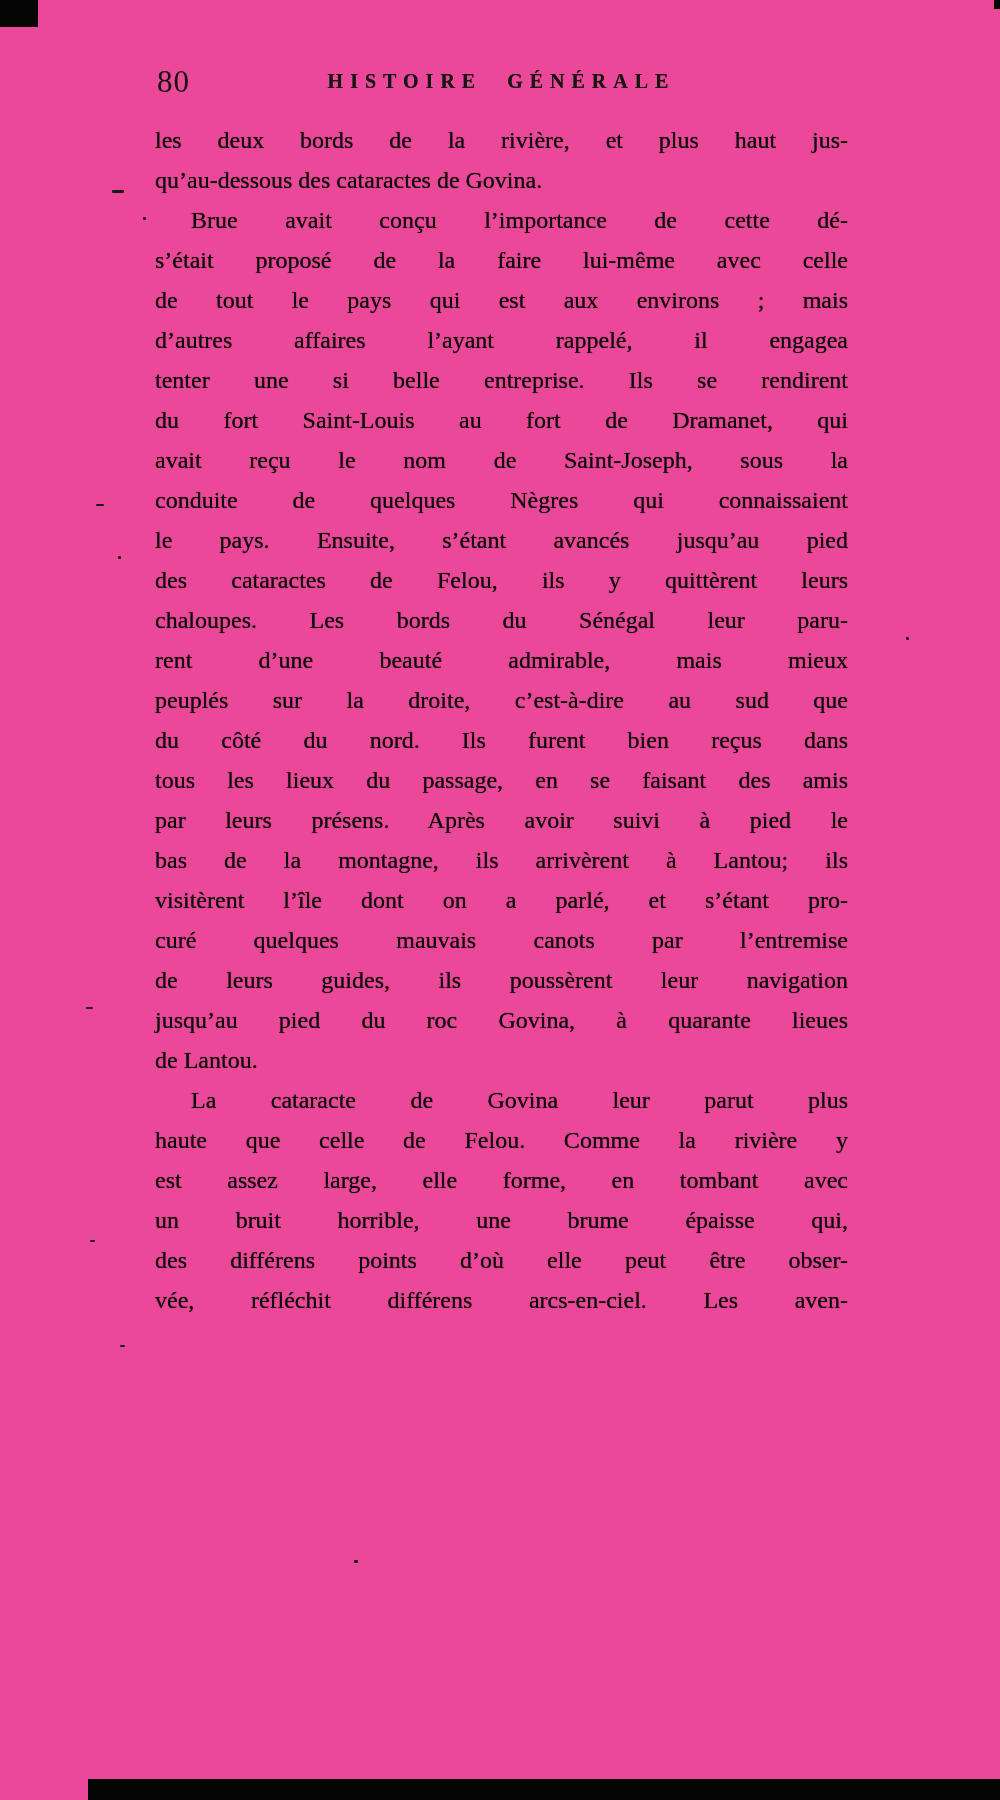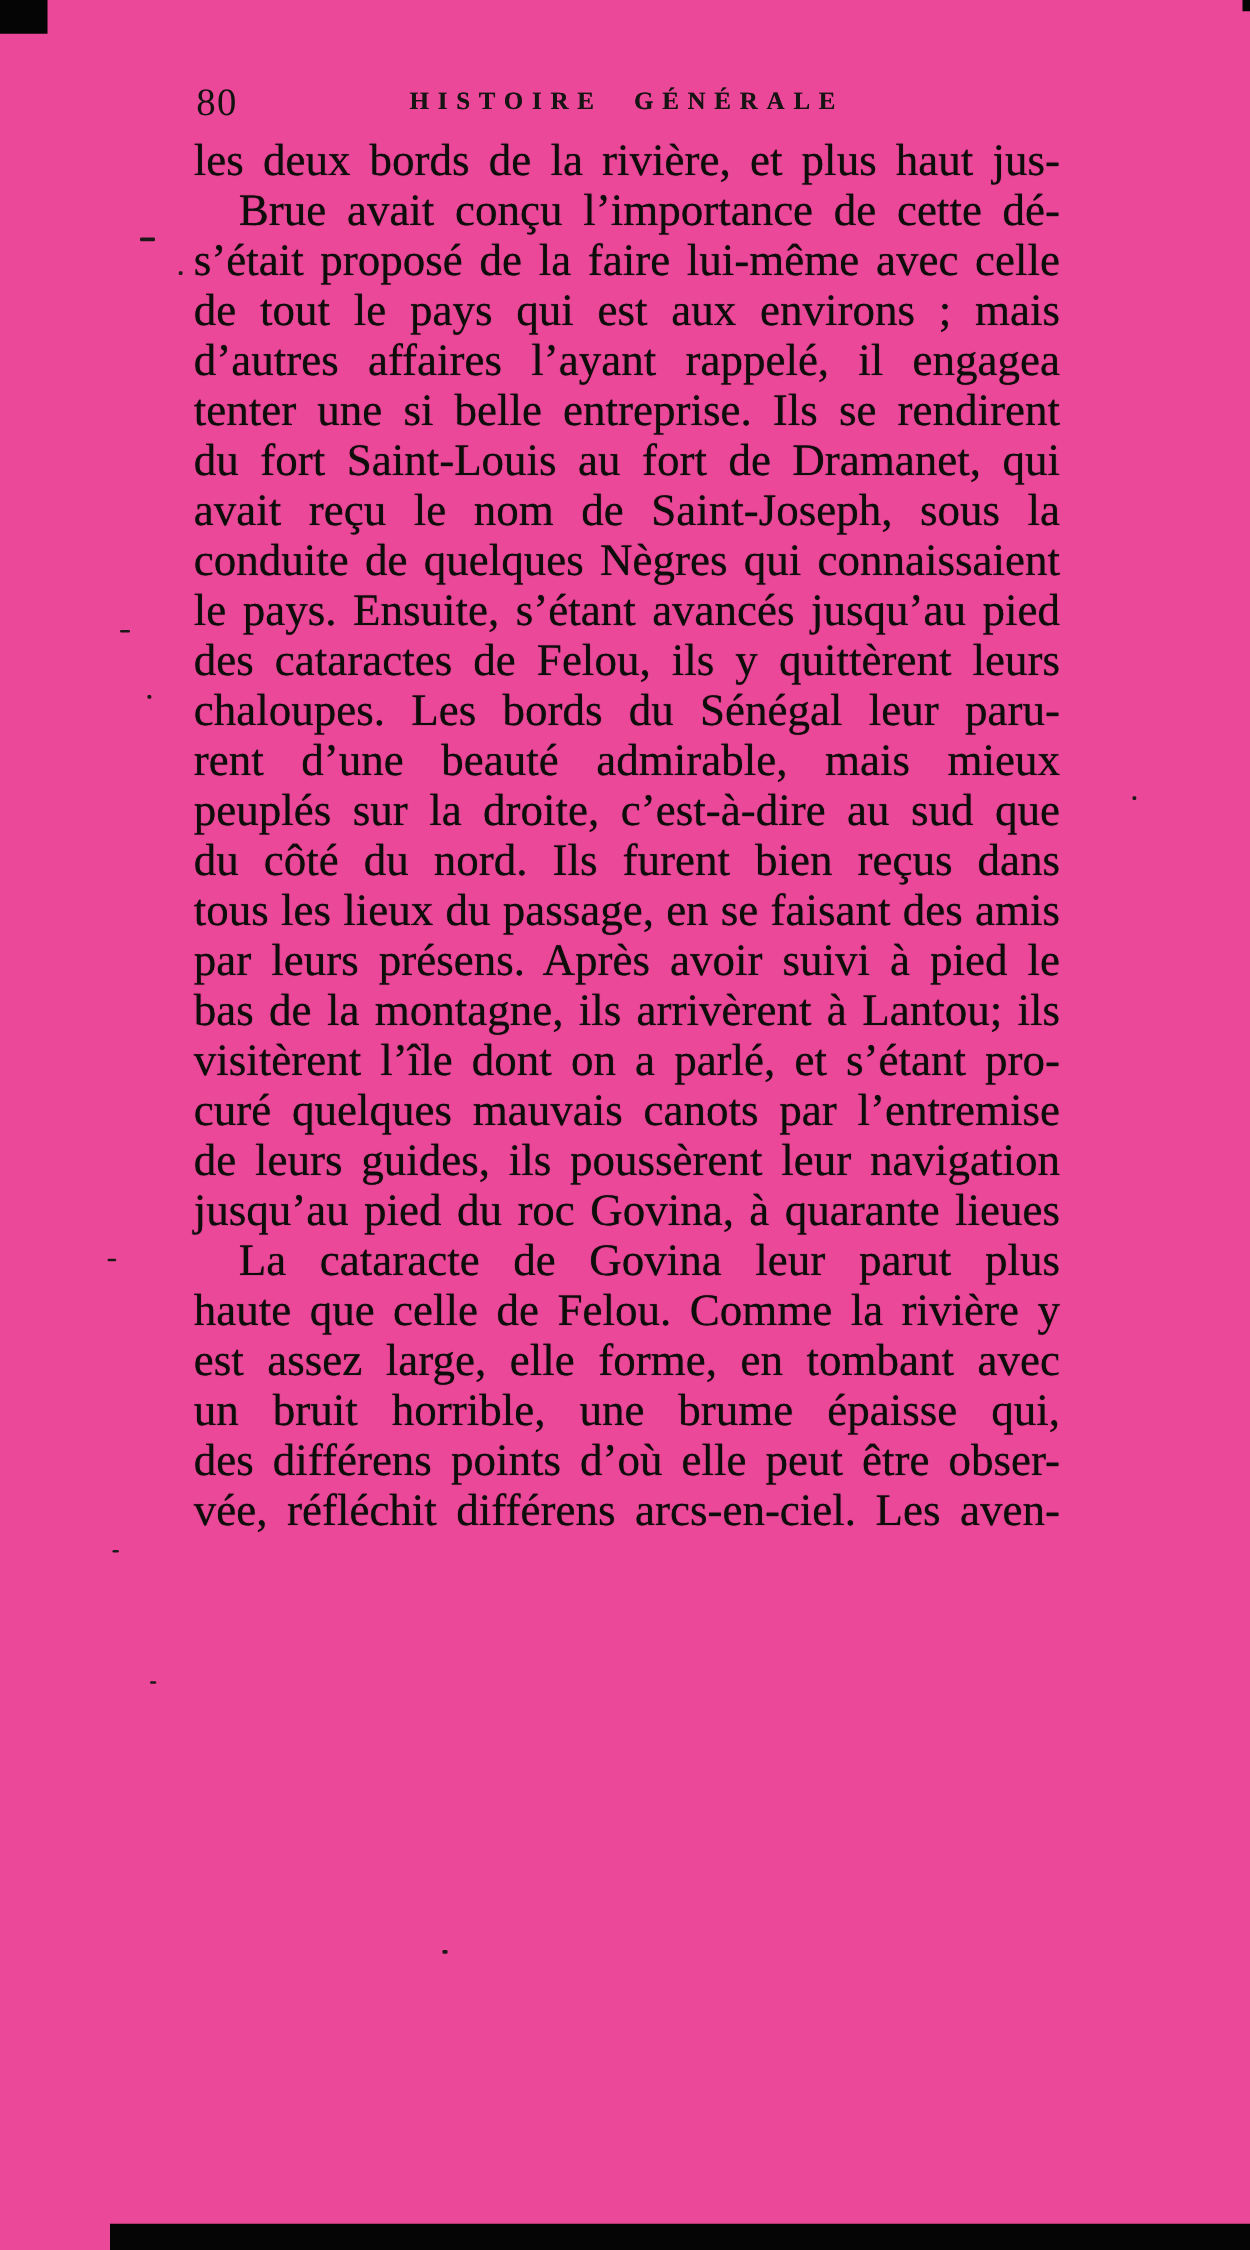--- a/index.html
+++ b/index.html
@@ -45,24 +45,24 @@
     font-size: 20px;
     font-weight: bold;
     letter-spacing: 7px;
     word-spacing: 13px;
     color: #161514;
     text-shadow: 0 0 0.5px rgba(20,18,16,0.8);
   }
   
   .text-block {
     position: absolute;
-    top: 108px;
+    top: 120px;
     left: 155px;
     width: 693px;
-    font-size: 36px;
+    font-size: 24px;
     line-height: 40px;
     text-shadow: 0 0 0.7px rgba(14,13,12,0.85);
   }
   .line {
     height: 40px;
     text-align: left;
   }
   .line.justify {
     text-align: justify;
     text-align-last: justify;
@@ -99,20 +99,21 @@
 
 <div class="page">
 
   <div class="running-header">
     <div class="page-number">80</div>
     <div class="running-title">HISTOIRE GÉNÉRALE</div>
   </div>
 
   <div class="text-block">
       <div class="line justify">les deux bords de la rivière, et plus haut jus-</div>
+      <div class="line">qu’au-dessous des cataractes de Govina.</div>
       <div class="line justify indent">Brue avait conçu l’importance de cette dé-</div>
       <div class="line justify">s’était proposé de la faire lui-même avec celle</div>
       <div class="line justify">de tout le pays qui est aux environs ; mais</div>
       <div class="line justify">d’autres affaires l’ayant rappelé, il engagea</div>
       <div class="line justify">tenter une si belle entreprise. Ils se rendirent</div>
       <div class="line justify">du fort Saint-Louis au fort de Dramanet, qui</div>
       <div class="line justify">avait reçu le nom de Saint-Joseph, sous la</div>
       <div class="line justify">conduite de quelques Nègres qui connaissaient</div>
       <div class="line justify">le pays. Ensuite, s’étant avancés jusqu’au pied</div>
       <div class="line justify">des cataractes de Felou, ils y quittèrent leurs</div>
@@ -120,20 +121,21 @@
       <div class="line justify">rent d’une beauté admirable, mais mieux</div>
       <div class="line justify">peuplés sur la droite, c’est-à-dire au sud que</div>
       <div class="line justify">du côté du nord. Ils furent bien reçus dans</div>
       <div class="line justify">tous les lieux du passage, en se faisant des amis</div>
       <div class="line justify">par leurs présens. Après avoir suivi à pied le</div>
       <div class="line justify">bas de la montagne, ils arrivèrent à Lantou; ils</div>
       <div class="line justify">visitèrent l’île dont on a parlé, et s’étant pro-</div>
       <div class="line justify">curé quelques mauvais canots par l’entremise</div>
       <div class="line justify">de leurs guides, ils poussèrent leur navigation</div>
       <div class="line justify">jusqu’au pied du roc Govina, à quarante lieues</div>
+      <div class="line">de Lantou.</div>
       <div class="line justify indent">La cataracte de Govina leur parut plus</div>
       <div class="line justify">haute que celle de Felou. Comme la rivière y</div>
       <div class="line justify">est assez large, elle forme, en tombant avec</div>
       <div class="line justify">un bruit horrible, une brume épaisse qui,</div>
       <div class="line justify">des différens points d’où elle peut être obser-</div>
       <div class="line justify">vée, réfléchit différens arcs-en-ciel. Les aven-</div>
     </div>
 
   <div class="artifact artifact-topleft"></div>
   <div class="artifact artifact-bottom"></div>

